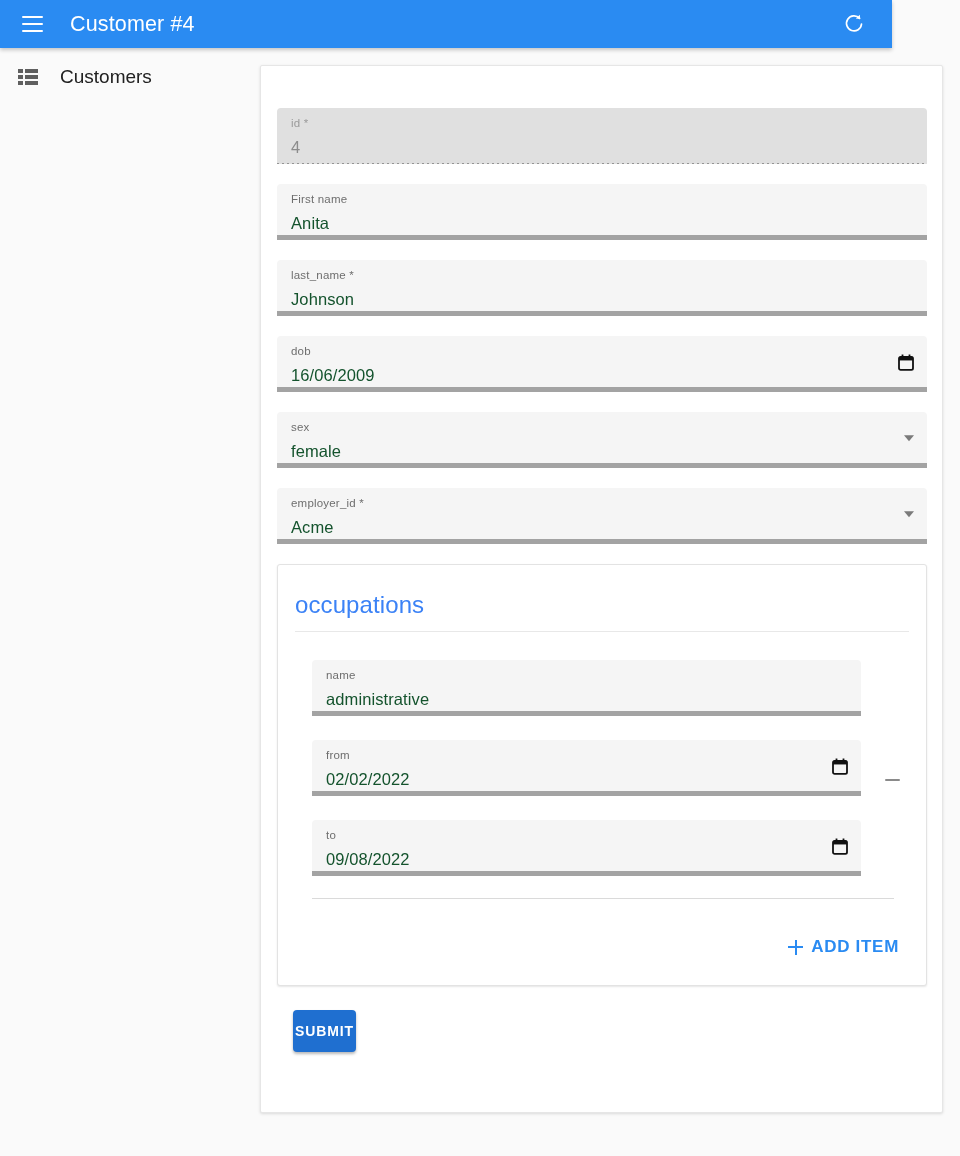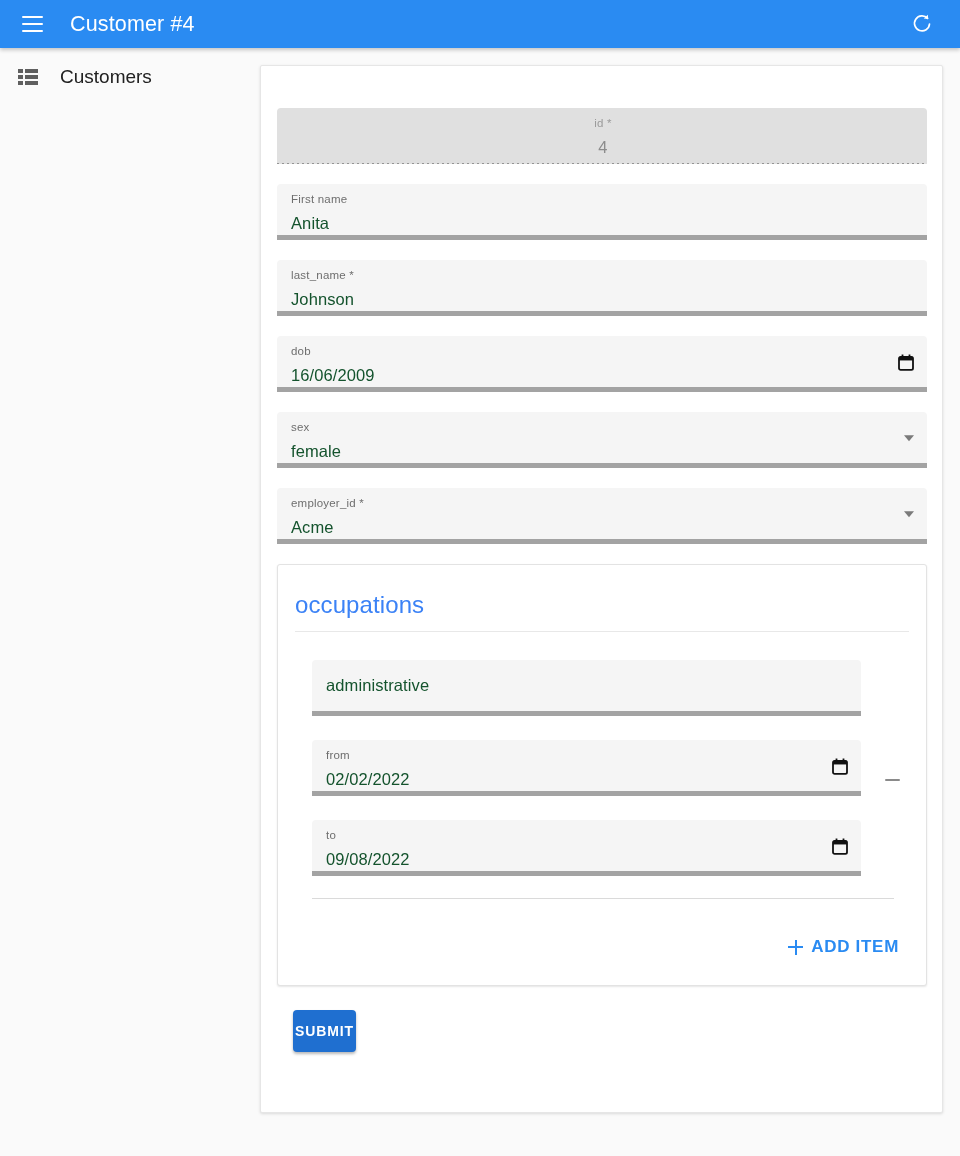--- a/index.html
+++ b/index.html
@@ -7,21 +7,21 @@
     margin: 0; padding: 0;
     width: 960px; height: 1156px;
     background: #fafafa;
     font-family: "Liberation Sans", sans-serif;
     overflow: hidden;
   }
 
   
   .appbar {
     position: absolute; top: 0; left: 0;
-    width: 960px; height: 48px;
+    width: 892px; height: 48px;
     background: #2a8bf2;
     display: flex; align-items: center;
     box-shadow: 0 2px 4px rgba(0,0,0,0.22);
     z-index: 10;
   }
   .menu-btn {
     width: 48px; height: 48px;
     margin-left: 8px;
     display: flex; flex-direction: column;
     align-items: center; justify-content: center;
@@ -101,21 +101,20 @@
     padding: 8px 12px 0 14px;
     border-bottom: 5px solid #a3a3a3;
   }
   .field.disabled .field-box {
     background: #e0e0e0;
     border-bottom: none;
     background-image: linear-gradient(to right, #949494 33%, rgba(255,255,255,0) 0%);
     background-position: bottom left;
     background-size: 5px 1px;
     background-repeat: repeat-x;
-    text-align: center;
   }
   .field-label {
     font-size: 11.5px;
     color: #6e6e6e;
     line-height: 14px;
     letter-spacing: .2px;
     display: block;
   }
   .field.disabled .field-label { color: #9b9b9b; }
   .field-value {
@@ -324,20 +323,21 @@
     </div>
 
     <div class="sub-card">
       <div class="sub-title">occupations</div>
 
       <div class="item-row">
         <div class="item-fields">
 
           <div class="field">
             <div class="field-box">
+              <span class="field-label">name</span>
               <div class="field-value">administrative</div>
             </div>
           </div>
 
           <div class="field">
             <div class="field-box">
               <span class="field-label">from</span>
               <div class="field-value">02/02/2022</div>
               <span class="field-suffix">
                 <svg width="16" height="17" viewBox="0 0 16 17" aria-hidden="true">

